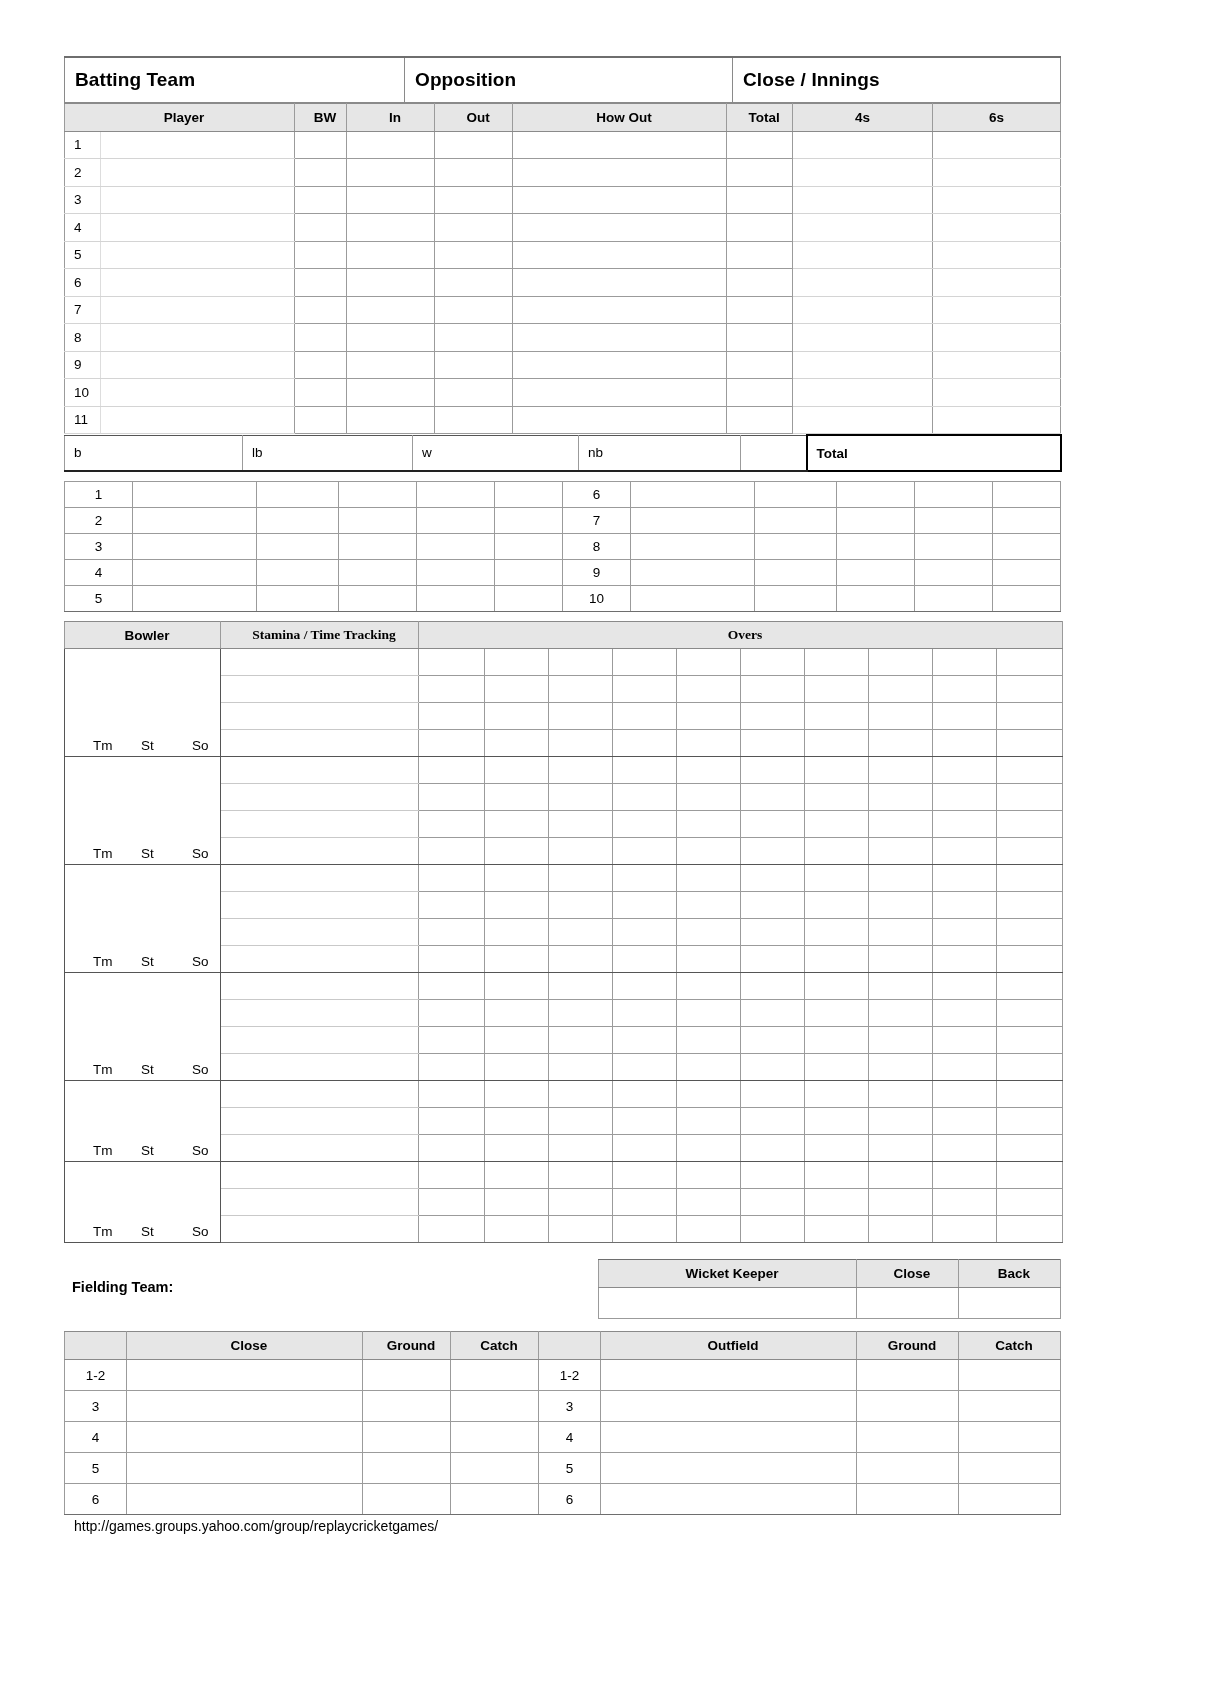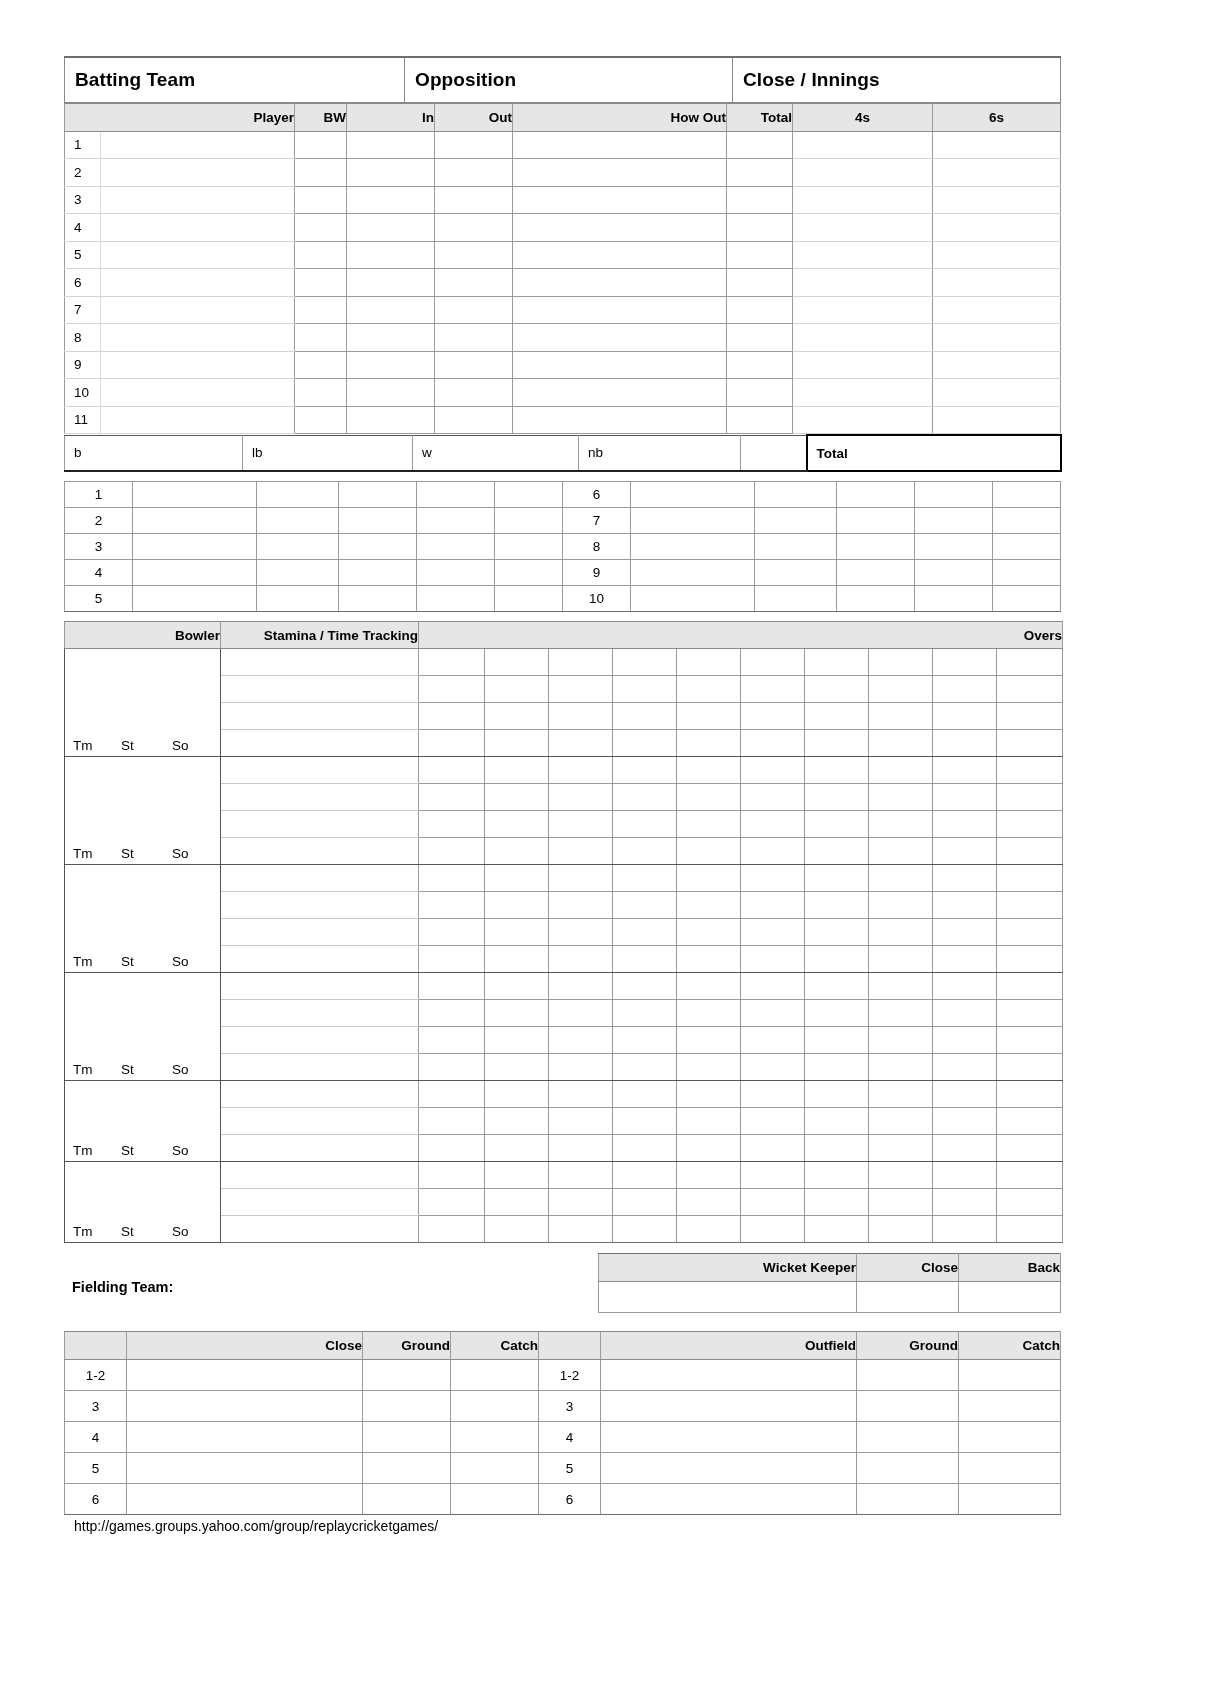--- a/index.html
+++ b/index.html
@@ -50,21 +50,21 @@
 
   
   .hdr td {
     background: #e6e6e6;
     height: 27px;
     font-weight: bold;
     font-size: 13.5px;
     border-top: 1px solid #8a8a8a;
     border-bottom: 1px solid #8a8a8a;
   }
-  .hdr td.l { padding-left: 9px; text-align: right; }
+  .hdr td.l { padding-left: 9px; text-align: center; }
   .hdr td.c { text-align: center; }
 
   
   .bat td { height: 26.5px; }
   .bat td.num {
     text-align: left;
     padding-left: 9px;
     border-right: 1px solid #dddddd;
     font-size: 13.5px;
   }
@@ -99,41 +99,41 @@
     border-right: 1px solid #555;
     border-left: 1px solid #555;
   }
   .bowl td.blockEnd { border-bottom: 1px solid #555; }
   .tmstso {
     display: flex;
     font-size: 13.5px;
     padding-left: 8px;
   }
   .tmstso span { display: inline-block; }
-  .tmstso .a { width: 48px; }
+  .tmstso .a { width: 48px; margin-left: 20px; }
   .tmstso .b { width: 51px; }
   .bowl td.stam { border-left: 1px solid #555; }
   .bowl td.ovstart { border-left: 1px solid #555; }
-  .bowl tr.hdr td.stam, .bowl tr.hdr td.ovstart { border-left: 1px solid #555; }
+  .bowl tr.hdr td.stam, .bowl tr.hdr td.ovstart { border-left: 1px solid #555; font-family: Liberation Serif, serif; }
   .bowl tr:last-child td { border-bottom: 1px solid #6e6e6e; }
   .bowl td.soft { border-top-color: #c9c9c9; border-bottom-color: #c9c9c9; }
 
   
   .fieldzone { margin-top: 10px; position: relative; height: 76px; }
   .fieldlabel {
     position: absolute;
     left: 8px;
     top: 26px;
     font-size: 14.5px;
     font-weight: bold;
   }
   .wk {
     position: absolute;
     left: 534px;
-    top: 0;
+    top: 6px;
     width: 462px;
   }
   .wk td { height: 27px; }
   .wk td.wkblank { height: 30px; }
   .wk tr.hdr td { border-top: 1px solid #6e6e6e; }
 
   .fld { margin-top: 2px; }
   .fld td { height: 30px; text-align: center; font-size: 13.5px; }
   .fld tr.hdr td { height: 27px; }
   .fld tr:last-child td { border-bottom: 1px solid #6e6e6e; }

